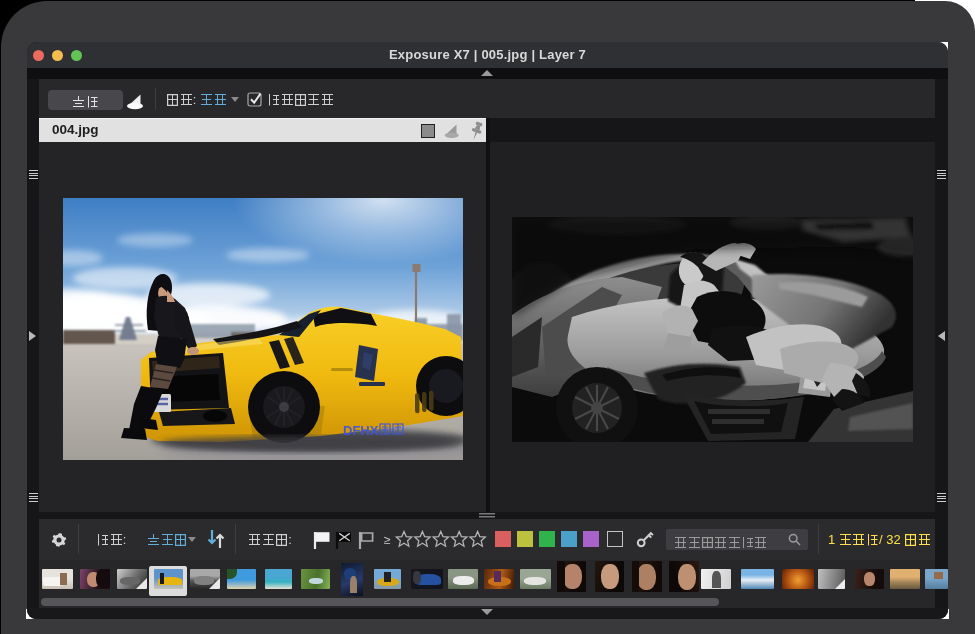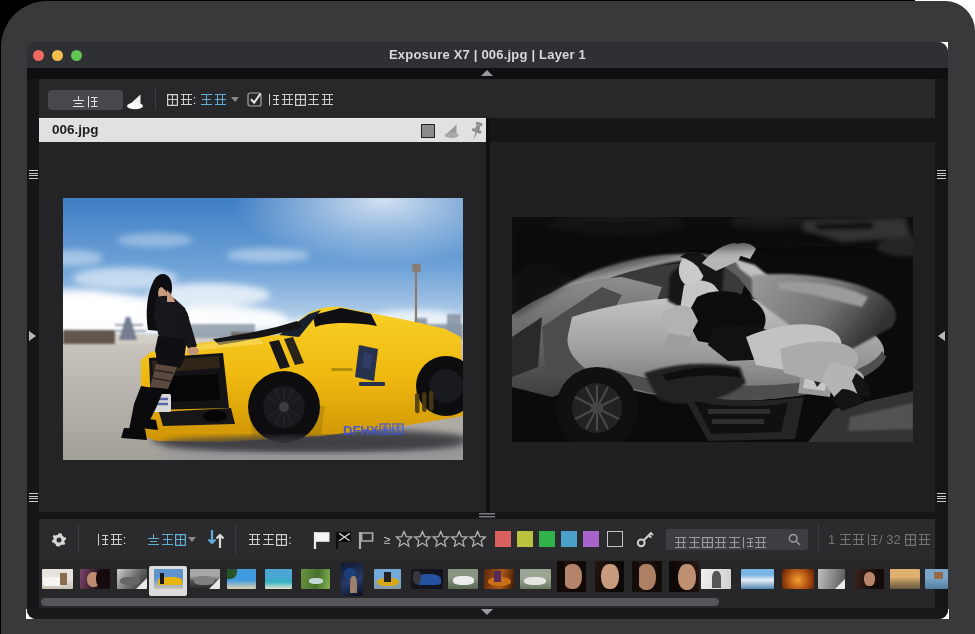--- a/index.html
+++ b/index.html
@@ -36,53 +36,53 @@
 .arrU{position:absolute;width:0;height:0;border-left:6px solid transparent;border-right:6px solid transparent;border-bottom:6px solid #9a9a9e}
 .arrD{position:absolute;width:0;height:0;border-left:6px solid transparent;border-right:6px solid transparent;border-top:6px solid #9a9a9e}
 #btoolbar{position:absolute;left:0;top:477px;width:921px;height:41px}
 #fstrip{position:absolute;left:12px;top:518px;width:896px;height:40px;background:#272729}
 #scrollzone{position:absolute;left:12px;top:558px;width:896px;height:8px;background:#272729}
 #sthumb{position:absolute;left:14px;top:556px;width:678px;height:8px;background:#55555a;border-radius:4px}
 #bstrip{position:absolute;left:0;top:566px;width:921px;height:11px;background:#18181a}
 .th{position:absolute;border-radius:1px;overflow:hidden}
 #handle{position:absolute;left:452px;top:471px;width:16px;height:5px;background:linear-gradient(#7a7a7e,#7a7a7e) 0 0/16px 1.5px no-repeat,linear-gradient(#7a7a7e,#7a7a7e) 0 3px/16px 1.5px no-repeat}
 .srch{position:absolute;left:639px;top:10px;width:142px;height:21px;background:#3e3e42;border-radius:2px;color:#9b9b9b}
-.cnt{position:absolute;font-size:13px;color:#737373}
+.cnt{position:absolute;font-size:13px;color:#fde047}
 </style></head>
 <body>
 <div style="position:absolute;right:0;top:0;width:60px;height:60px;background:#fff"></div>
 <div id="bg"></div>
 <div class="chip" style="left:26px;top:609px"></div>
 <div class="chip" style="left:939px;top:609px"></div>
 <div class="chip" style="left:938px;top:42px"></div>
 <div id="win">
   <div id="tbar">
     <div class="dot" style="left:6px;background:#ed6a5e"></div>
     <div class="dot" style="left:25px;background:#f5bd4f"></div>
     <div class="dot" style="left:43.5px;background:#61c455"></div>
-    <div id="title">Exposure X7 | 006.jpg | Layer 1</div>
+    <div id="title">Exposure X7 | 005.jpg | Layer 7</div>
   </div>
   <div class="abs" style="left:0;top:26px;width:921px;height:11px;background:#0f0f11"></div>
   <div class="abs" style="left:12px;top:37px;width:896px;height:39px;background:#28282b"></div>
   <div class="arrU" style="left:454px;top:27.5px"></div>
   <div id="btnprev"><span class="cn t5" style="color:#e4e4e4"></span><span class="cn t4" style="color:#e4e4e4"></span></div>
   <svg class="abs" style="left:98px;top:50px" width="20" height="18" viewBox="0 0 20 18">
       <path d="M15.5 2.5 3.5 13.5h12z" fill="#f0f0f0"></path>
       <ellipse cx="10" cy="14" rx="8" ry="3.2" fill="#fafafa"></ellipse>
     </svg>
   <div class="sep" style="left:128px;top:46px;height:22px"></div>
   <div class="lbl" style="left:139px;top:50px"><span class="cn t2"></span><span class="cn t1"></span>: <span class="blue"><span class="cn t3"></span><span class="cn t1"></span></span></div>
   <div class="dtri" style="left:204px;top:55px"></div>
   <svg class="abs" style="left:220px;top:49px" width="17" height="16" viewBox="0 0 17 16">
       <rect x="1" y="2" width="13" height="13" rx="2" fill="none" stroke="#a8a8a8" stroke-width="1.2"></rect>
       <path d="M4 8.2 7.2 11.6 13.5 2.6" stroke="#e8e8e8" stroke-width="2" fill="none"></path>
     </svg>
   <div class="lbl" style="left:240px;top:50px"><span class="cn t4"></span><span class="cn t1"></span><span class="cn t2"></span><span class="cn t3"></span><span class="cn t1"></span></div>
   <div id="hdrL">
-      <span class="fn">006.jpg</span>
+      <span class="fn">004.jpg</span>
     <div class="swq" style="left:382px"></div>
     <svg class="abs" style="left:404px;top:4px" width="18" height="16" viewBox="0 0 18 16">
         <path d="M13.5 1.5 3 11.5h10.5z" fill="#9a9a9a"></path>
         <ellipse cx="8.7" cy="12.2" rx="7" ry="2.8" fill="#a8a8a8"></ellipse>
       </svg>
     <svg class="abs" style="left:429px;top:2px" width="17" height="20" viewBox="0 0 17 20">
         <g fill="#8e8e8e" transform="rotate(20 8 10)">
           <rect x="5.2" y="0.8" width="6.6" height="3.2" rx="1"></rect>
           <path d="M7 4h3.2l1 4.2H6z"></path>
           <rect x="3.8" y="8.2" width="9.6" height="3" rx="1"></rect>

